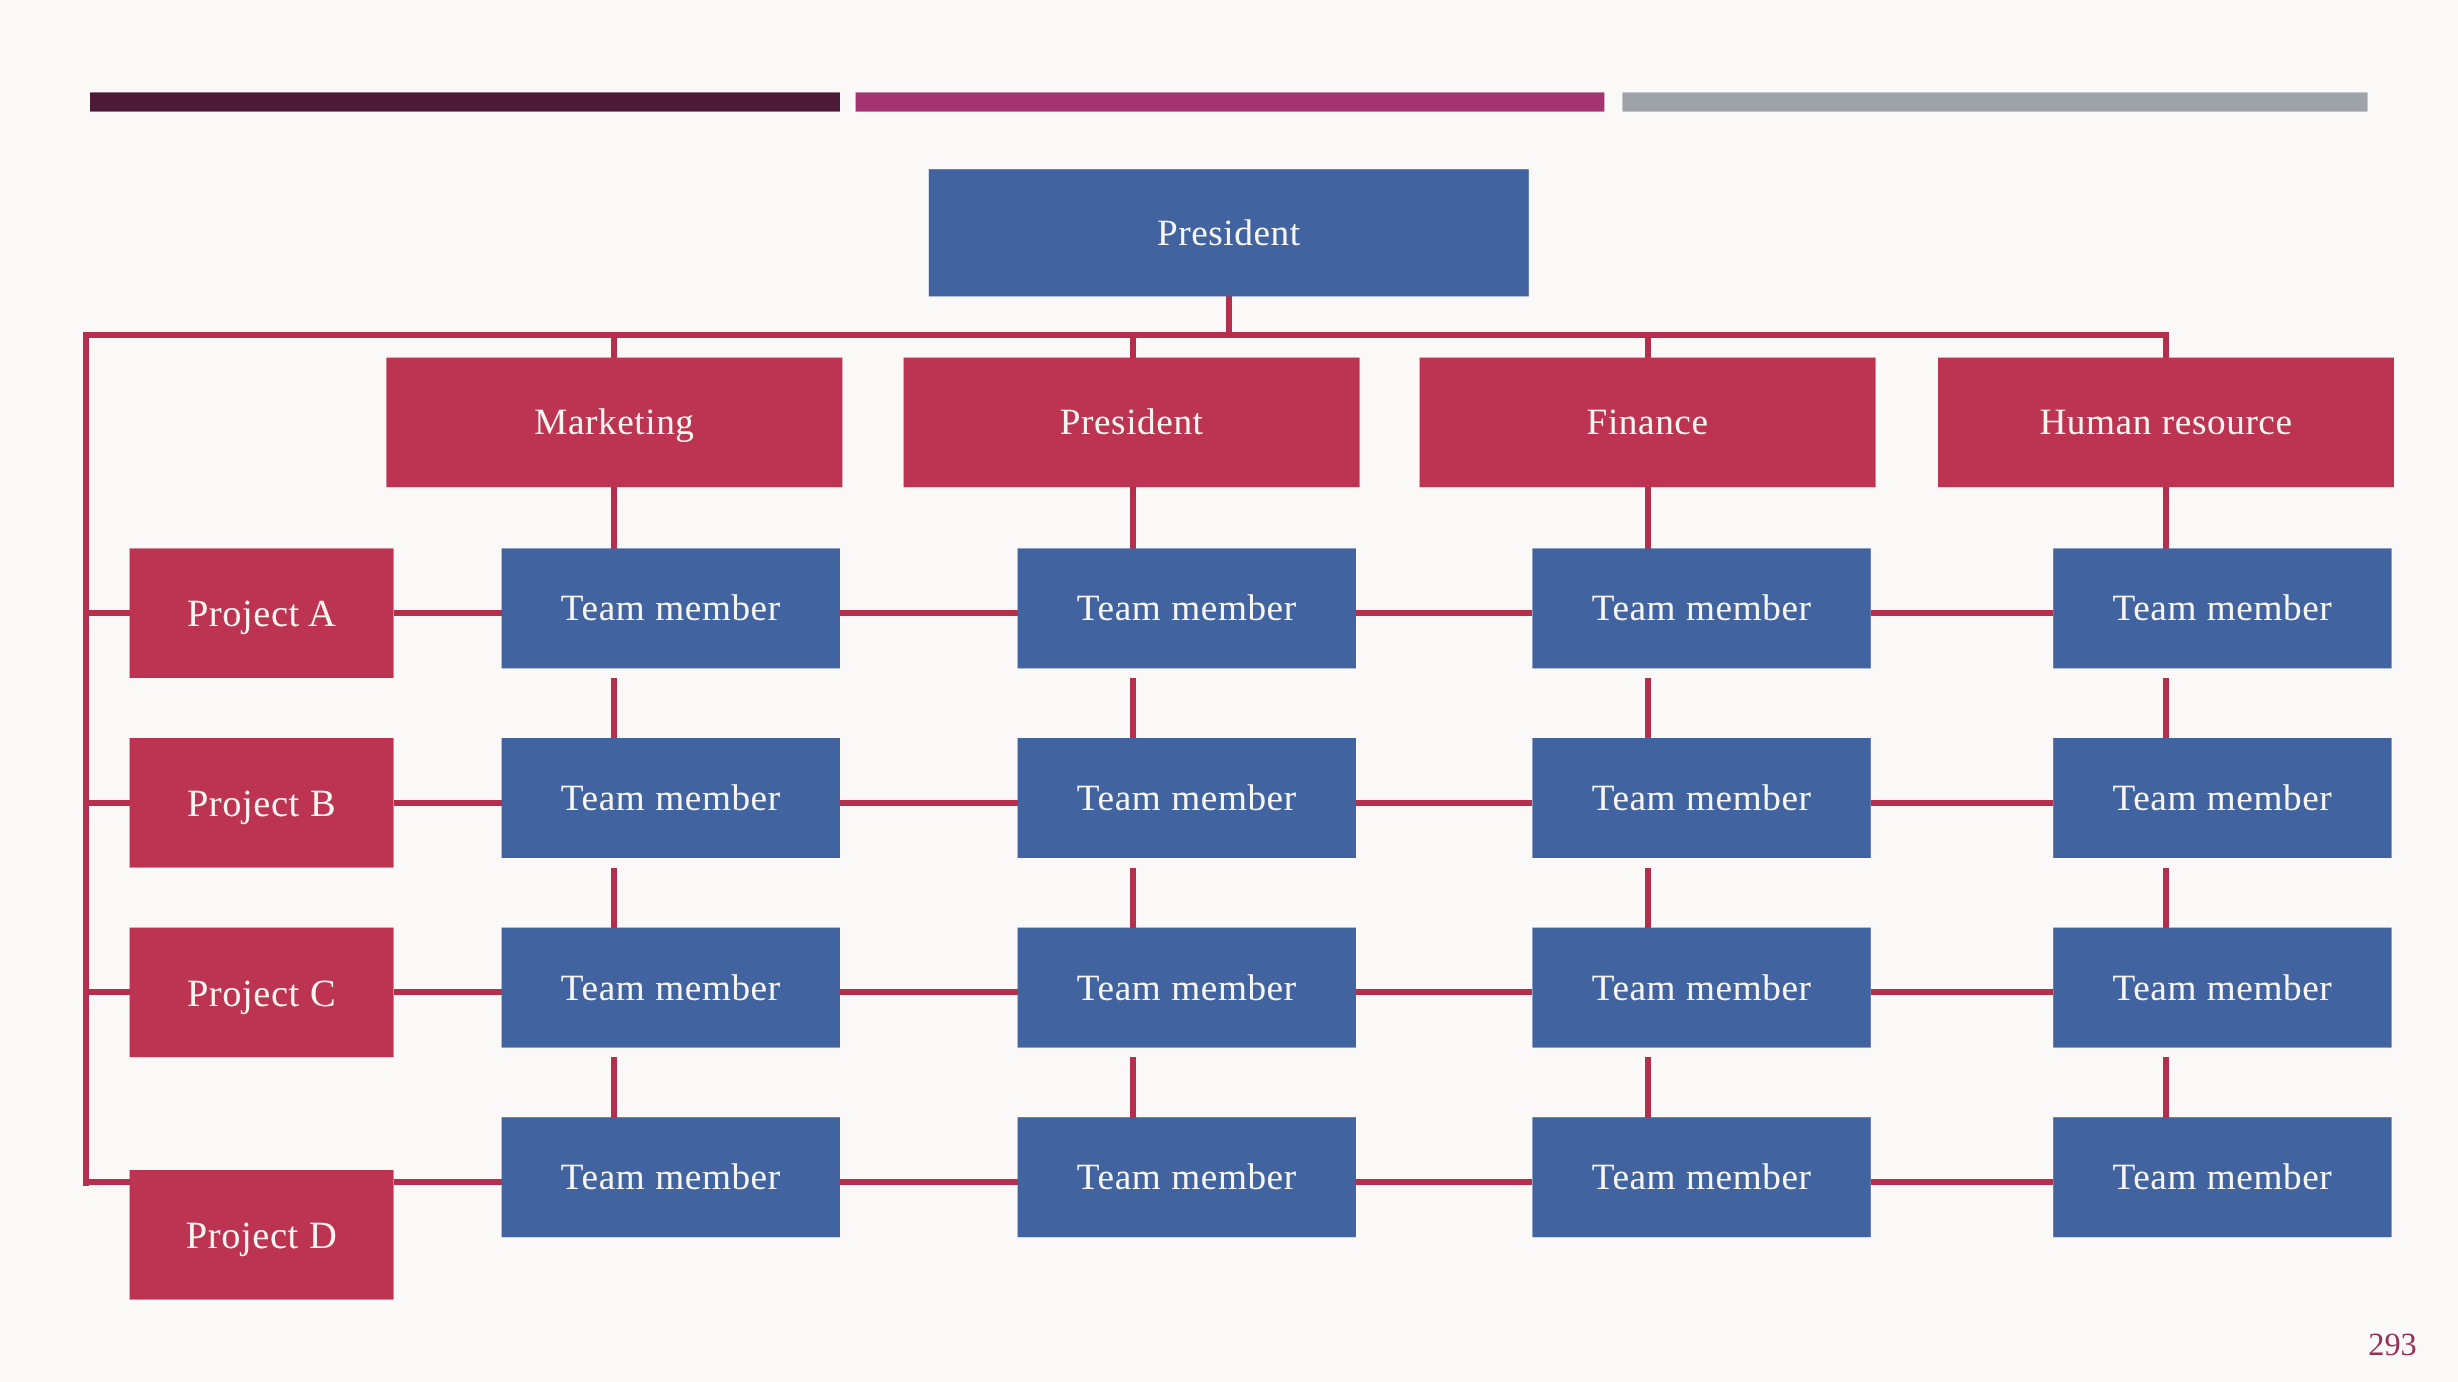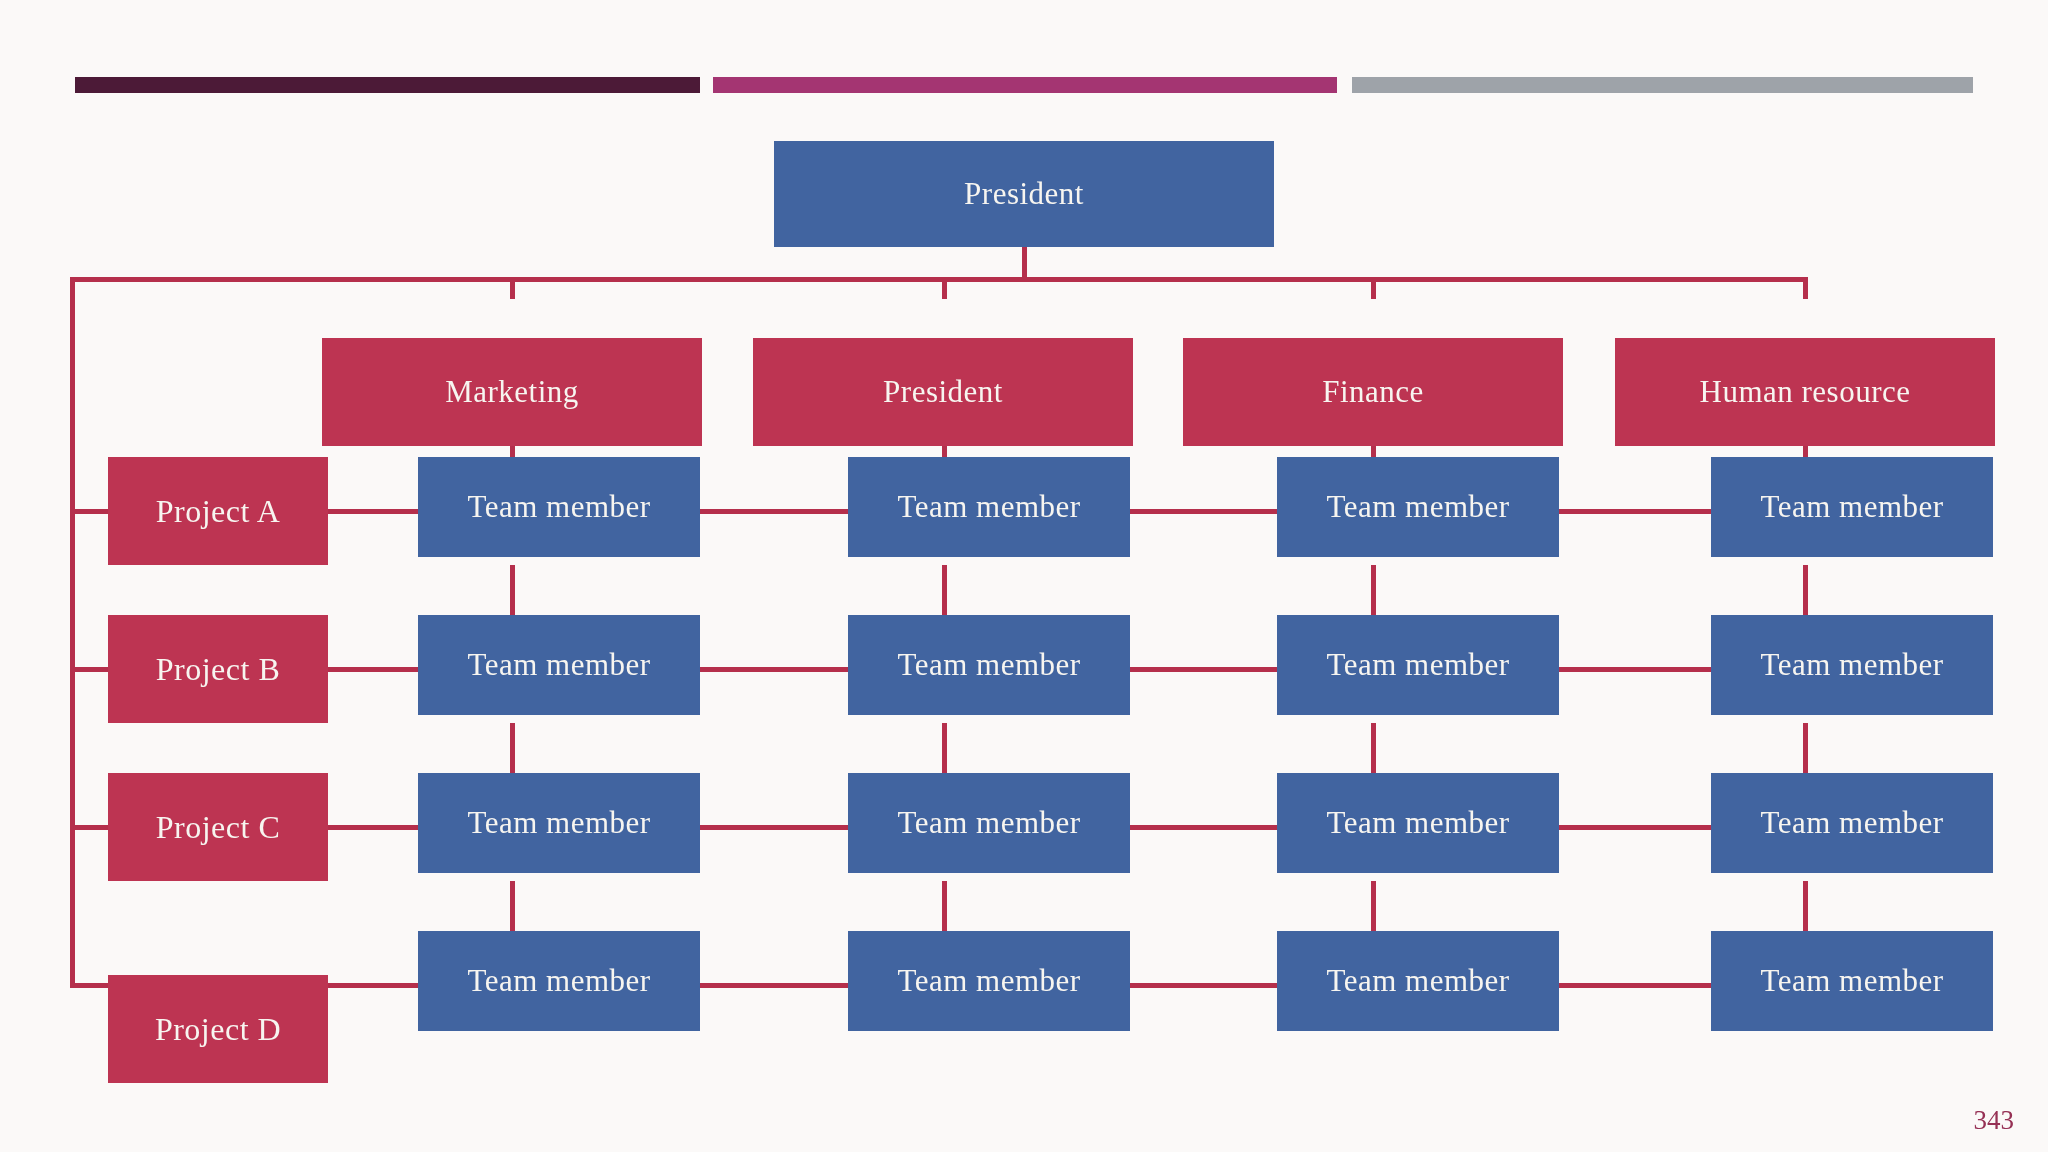--- a/index.html
+++ b/index.html
@@ -22,21 +22,21 @@
   .connectors line{stroke:var(--line);stroke-width:5;shape-rendering:crispEdges;}
   .box{
     position:absolute;display:flex;align-items:center;justify-content:center;
     color:var(--box-text);text-align:center;
   }
   .blue{background:var(--box-blue);}
   .red{background:var(--box-red);}
   .box .lbl{font-size:31px;letter-spacing:0.5px;}
   .project .lbl{font-size:32px;}
   .president{left:774px;top:141px;width:500px;height:106px;}
-  .dept{top:298px;width:380px;height:108px;margin-top:40px;}
+  .dept{top:298px;width:380px;height:108px;}
   .project{left:108px;width:220px;height:108px;}
   .cell{width:282px;height:100px;}
   .page-number{
     position:absolute;right:34px;bottom:16px;
     font-size:27px;color:var(--page-number-color);
   }
 </style>
 </head>
 <body>
 
@@ -177,15 +177,15 @@
   <div class="box blue cell" style="left:848px;top:931px">
       <span class="lbl">Team member</span>
     </div>
   <div class="box blue cell" style="left:1277px;top:931px">
       <span class="lbl">Team member</span>
     </div>
   <div class="box blue cell" style="left:1711px;top:931px">
       <span class="lbl">Team member</span>
     </div>
 
-  <div class="page-number">343</div>
+  <div class="page-number">293</div>
 
 </div>
 
 </body></html>

